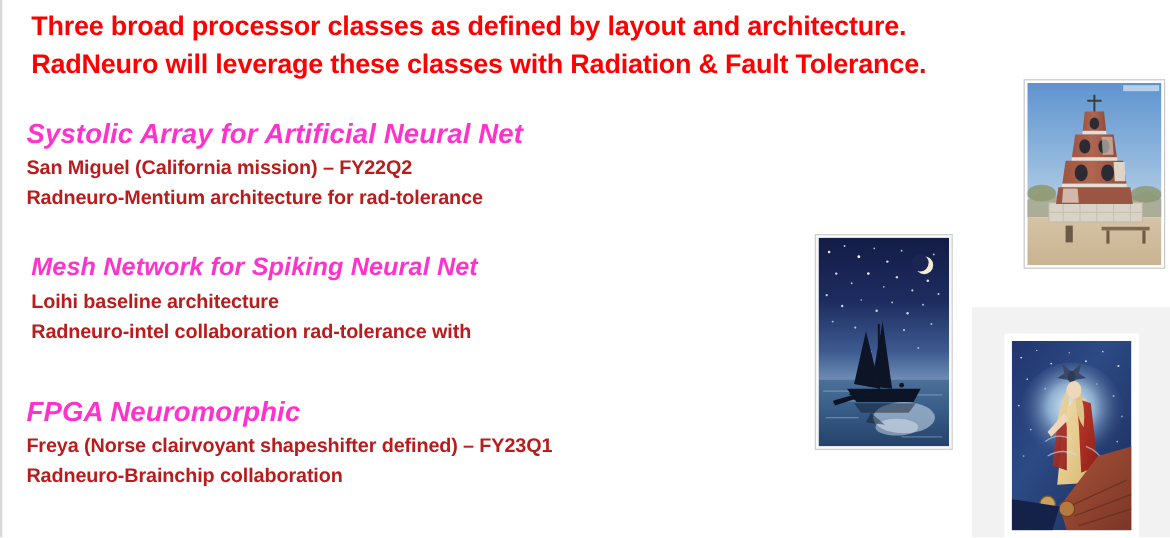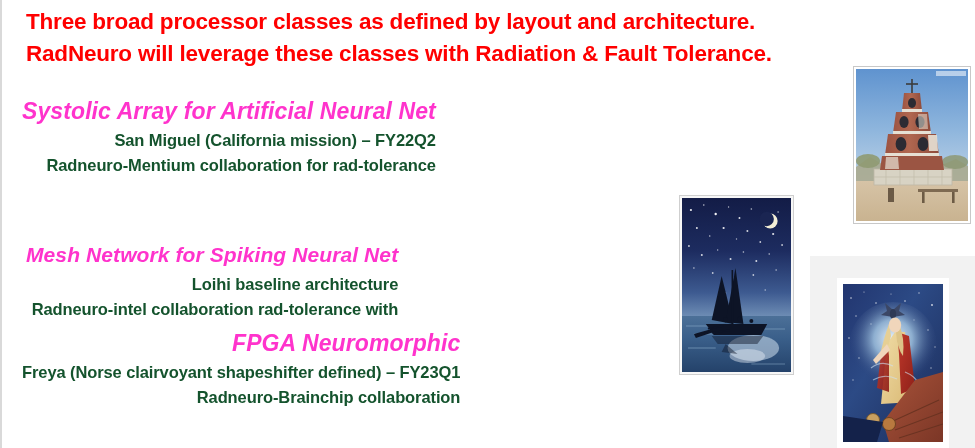--- a/index.html
+++ b/index.html
@@ -32,40 +32,40 @@
     color: #ff0000;
     font-family: "Liberation Sans", sans-serif;
     font-weight: bold;
     font-size: 22.5px;
     line-height: 32px;
     letter-spacing: -0.2px;
     white-space: nowrap;
   }
 
   
-  .section { position: absolute; left: 20px; text-align: right; }
+  .section { position: absolute; left: 20px; }
   #section-systolic { top: 96px; }
   #section-mesh     { top: 208px; left: 24px; }
   #section-fpga     { top: 328px; }
 
   .section-heading {
     color: #ff33cc;
     font-family: "Liberation Sans", sans-serif;
     font-weight: bold;
     font-style: italic;
     font-size: 23px;
     line-height: 30px;
     white-space: nowrap;
     letter-spacing: 0.1px;
   }
-  #section-mesh .section-heading { font-size: 21px; margin-top: 32px; }
+  #section-mesh .section-heading { font-size: 21px; }
 
   .section-lines { margin-top: 2px; }
   .body-line {
-    color: #14532d;
+    color: #b91c1c;
     font-family: "Liberation Sans", sans-serif;
     font-weight: bold;
     font-size: 16.5px;
     line-height: 25px;
     white-space: nowrap;
     letter-spacing: -0.1px;
   }
   
   .body-line.condensed {
     font-size: 15.5px;
@@ -140,21 +140,21 @@
 
   <div id="title-block">
     <div class="title-line">Three broad processor classes as defined by layout and architecture.</div>
     <div class="title-line">RadNeuro will leverage these classes with Radiation &amp; Fault Tolerance.</div>
   </div>
 
   <div class="section" id="section-systolic">
     <div class="section-heading">Systolic Array  for Artificial Neural Net</div>
     <div class="section-lines">
       <div class="body-line">San Miguel  (California mission) – FY22Q2</div>
-      <div class="body-line">Radneuro-Mentium collaboration for rad-tolerance</div>
+      <div class="body-line">Radneuro-Mentium architecture for rad-tolerance</div>
     </div>
   </div>
 
   <div class="section" id="section-mesh">
     <div class="section-heading">Mesh Network for Spiking Neural Net</div>
     <div class="section-lines">
       <div class="body-line">Loihi baseline architecture</div>
       <div class="body-line">Radneuro-intel collaboration rad-tolerance with</div>
     </div>
   </div>

